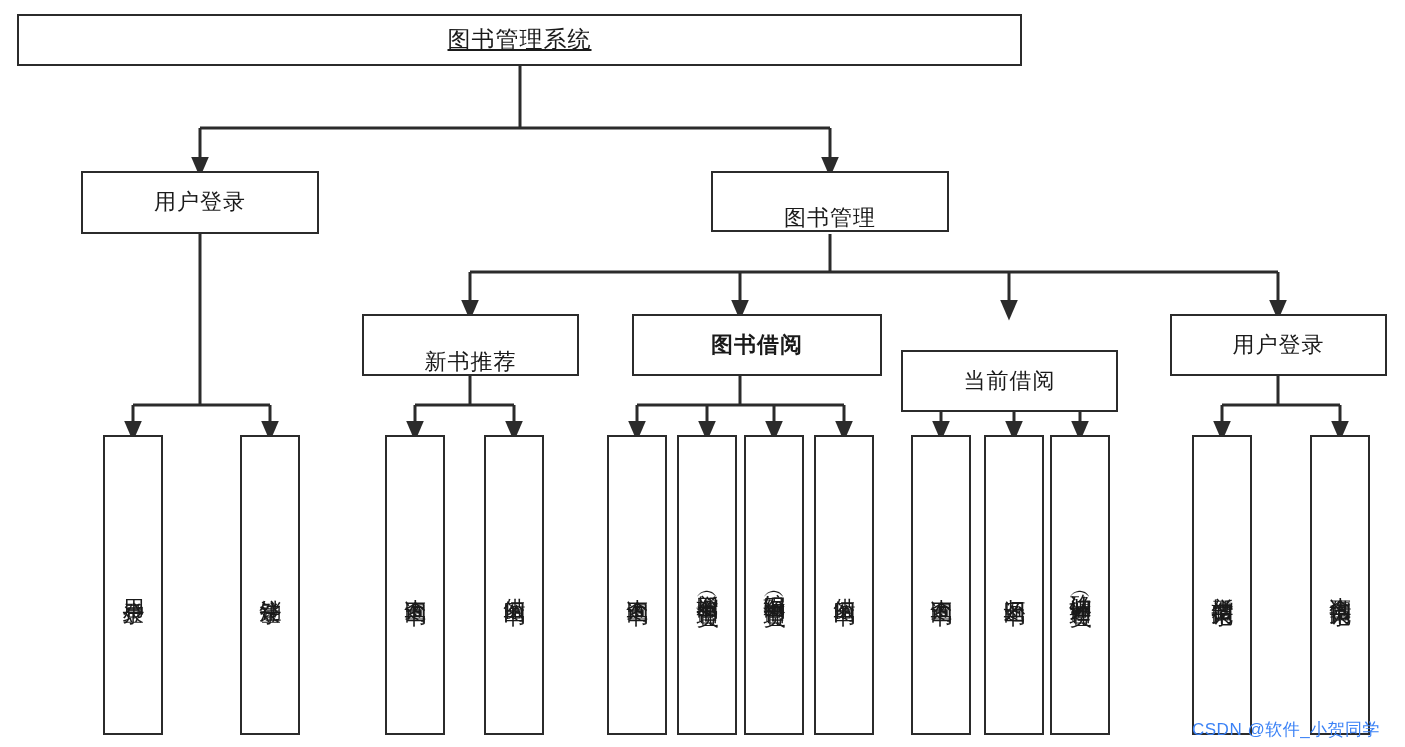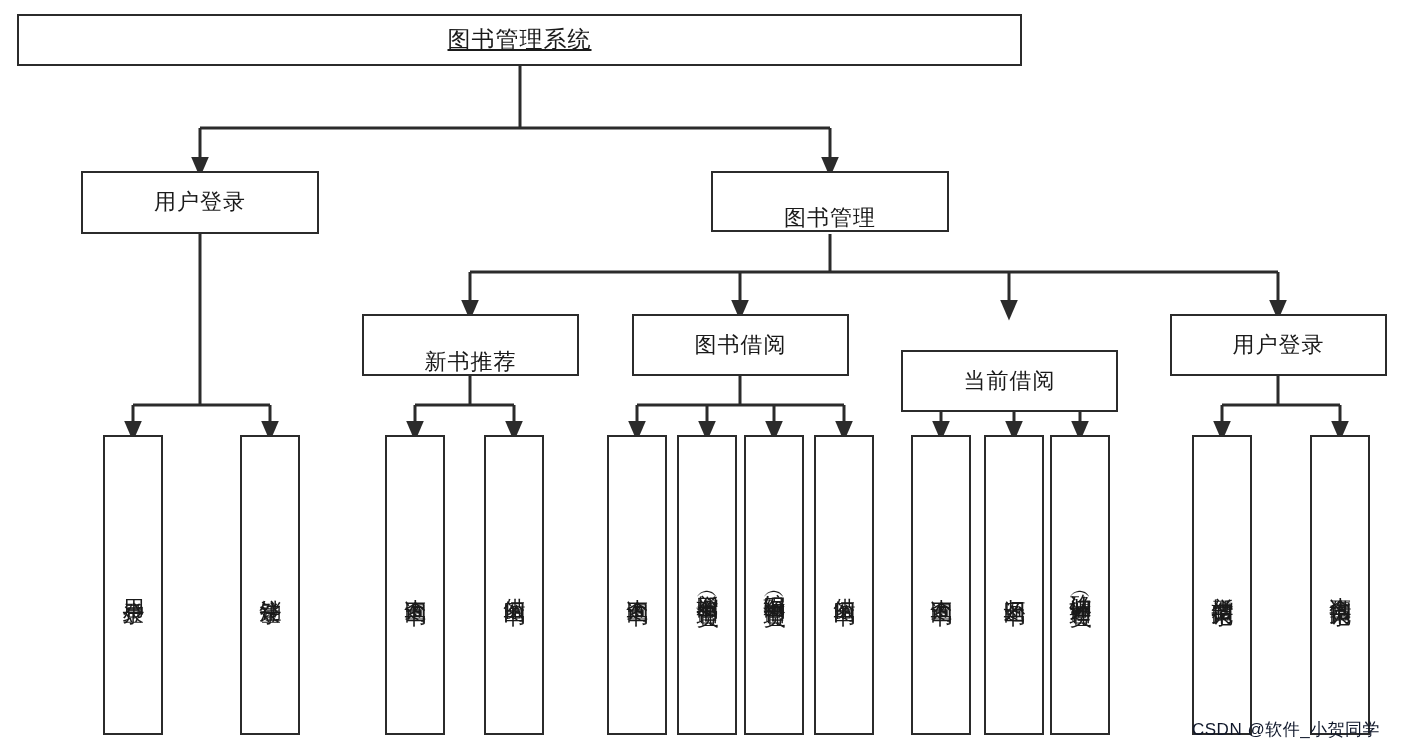--- a/index.html
+++ b/index.html
@@ -60,21 +60,21 @@
     text-orientation: upright;
     font-size: 22px;
     line-height: 1.22;
     letter-spacing: 2px;
     white-space: nowrap;
     color: #1a1a1a;
   }
   .watermark {
     position: absolute;
     font-size: 17px;
-    color: #0f172a;
+    color: #3b82f6;
     white-space: nowrap;
     letter-spacing: 0.5px;
   }
 </style>
 </head>
 <body>
 
 <div id="canvas">
 
   <svg class="edges" viewBox="0 0 1405 747" xmlns="http://www.w3.org/2000/svg">
@@ -137,21 +137,21 @@
   <div class="node node-h" style="left:81px; top:171px; width:238px; height:63px;">
     <span>用户登录</span>
   </div>
   <div class="node node-h" style="left:711px; top:171px; width:238px; height:61px;align-items:flex-end;">
     <span>图书管理</span>
   </div>
 
   <div class="node node-h" style="left:362px; top:314px; width:217px; height:62px;align-items:flex-end;">
     <span>新书推荐</span>
   </div>
-  <div class="node node-h" style="left:632px; top:314px; width:217px; height:62px;">
+  <div class="node node-h" style="left:632px; top:314px; width:250px; height:62px;font-weight:bold;">
     <span>图书借阅</span>
   </div>
   <div class="node node-h" style="left:901px; top:314px; width:217px; height:62px;margin-top:36px;">
     <span>当前借阅</span>
   </div>
   <div class="node node-h" style="left:1170px; top:314px; width:217px; height:62px;">
     <span>用户登录</span>
   </div>
 
   <div class="leaf" style="left:103px; top:435px; width:60px; height:300px;">

